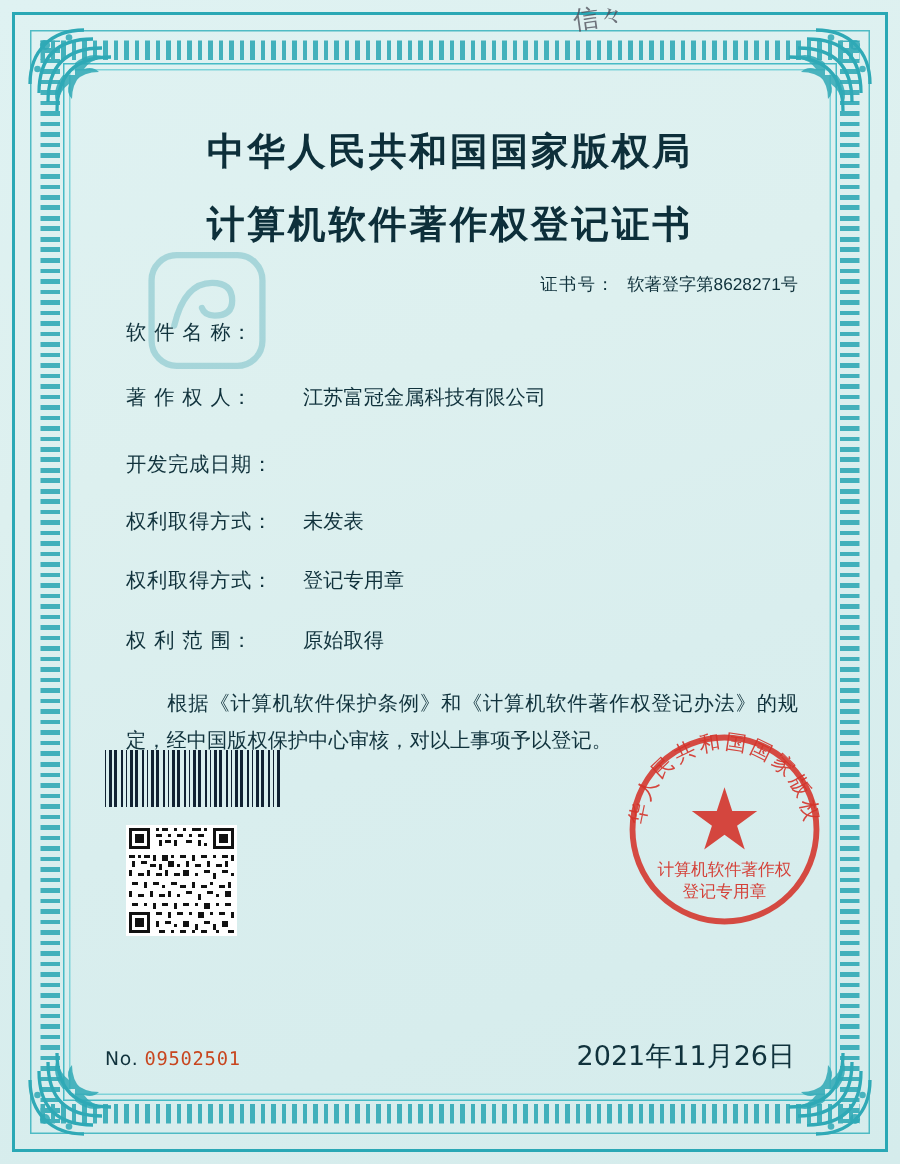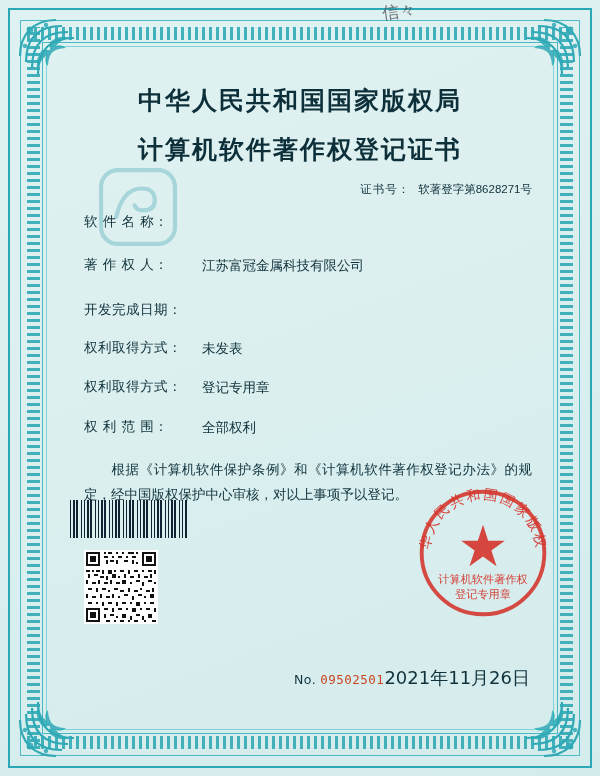--- a/index.html
+++ b/index.html
@@ -184,23 +184,23 @@
     right: 44px;
     top: 480px;
     width: 146px;
     height: 146px;
   }
 
   .footer {
     position: absolute;
     left: 56px;
     right: 56px;
-    bottom: 86px;
+    bottom: 60px;
     display: flex;
-    justify-content: flex-end;
+    justify-content: space-between;
     align-items: baseline;
     padding: 0 14px;
   }
   .serial {
     font-family: "DejaVu Sans Mono", monospace;
     font-size: 12.5px;
     color: #c8461f;
     letter-spacing: 0.5px;
   }
   .serial .pfx { color: #10323c; font-family: "DejaVu Sans", sans-serif; margin-right: 4px; }
@@ -334,21 +334,21 @@
       <div class="field-row">
         <div class="field-label">权利取得方式：</div>
         <div class="field-value">未发表</div>
       </div>
       <div class="field-row">
         <div class="field-label">权利取得方式：</div>
         <div class="field-value">登记专用章</div>
       </div>
       <div class="field-row">
         <div class="field-label">权 利 范 围：</div>
-        <div class="field-value">全部权利</div>
+        <div class="field-value">原始取得</div>
       </div>
     </div>
 
     <div class="paragraph"><span class="indent"></span><span>根据《计算机软件保护条例》和《计算机软件著作权登记办法》的规定，经中国版权保护中心审核，对以上事项予以登记。</span></div>
 
   </div>
 
   <div class="codes">
     <div class="barcode"></div>
     <div class="qr">

